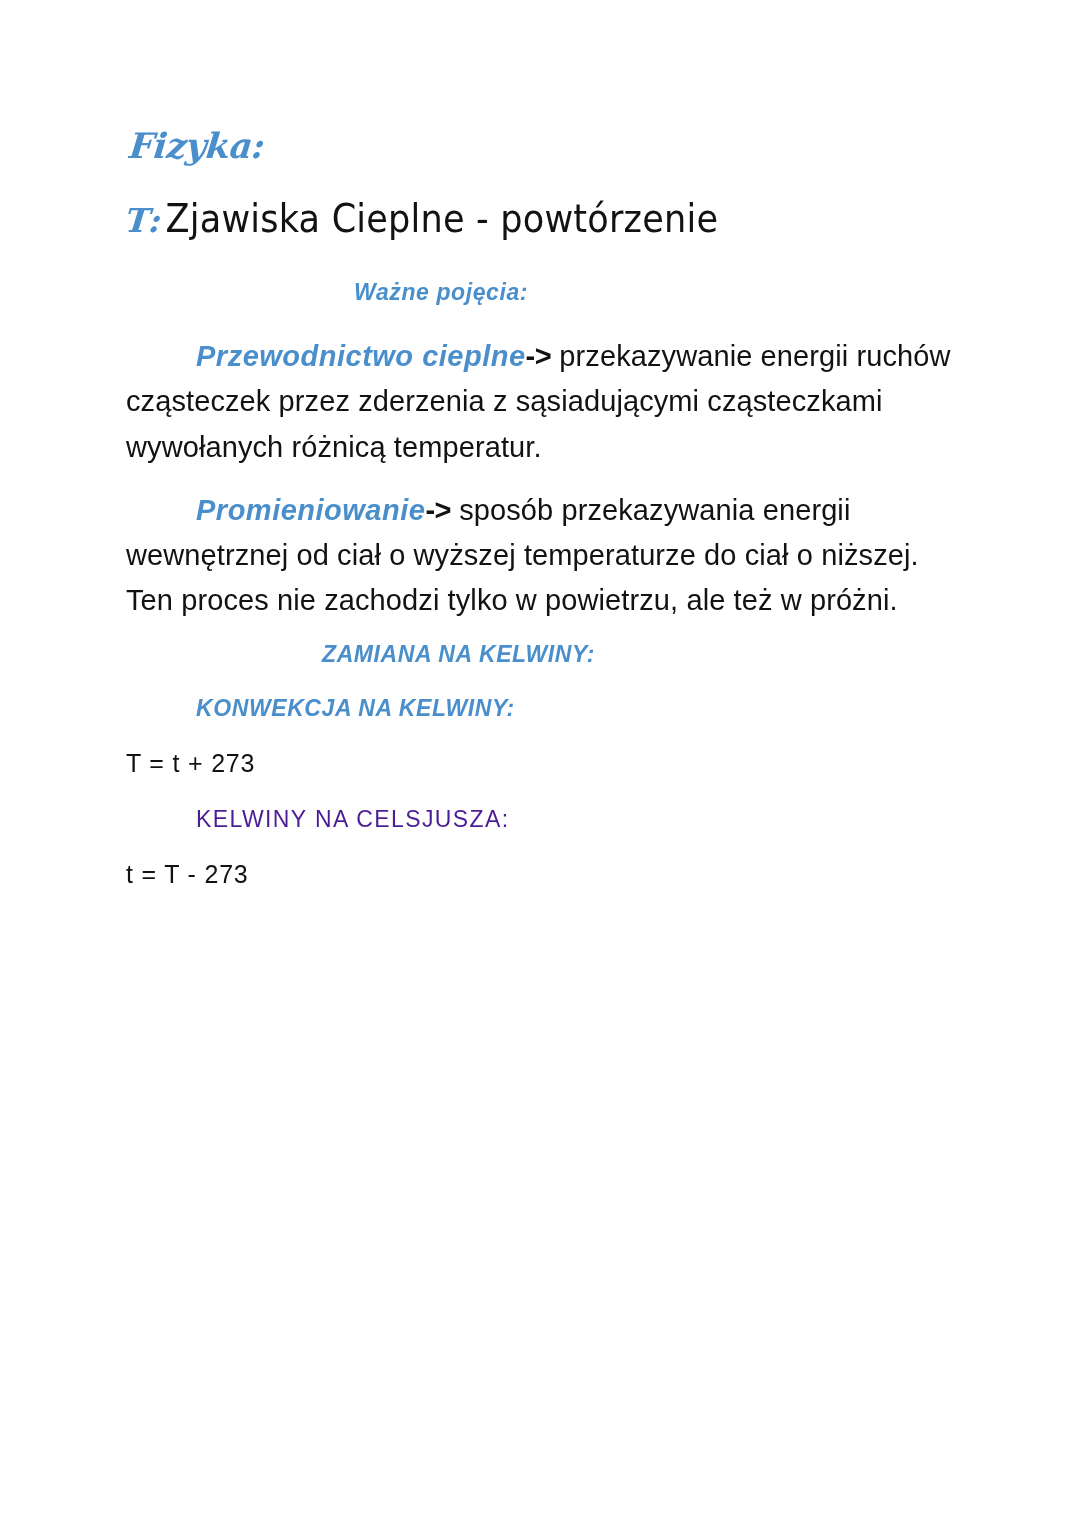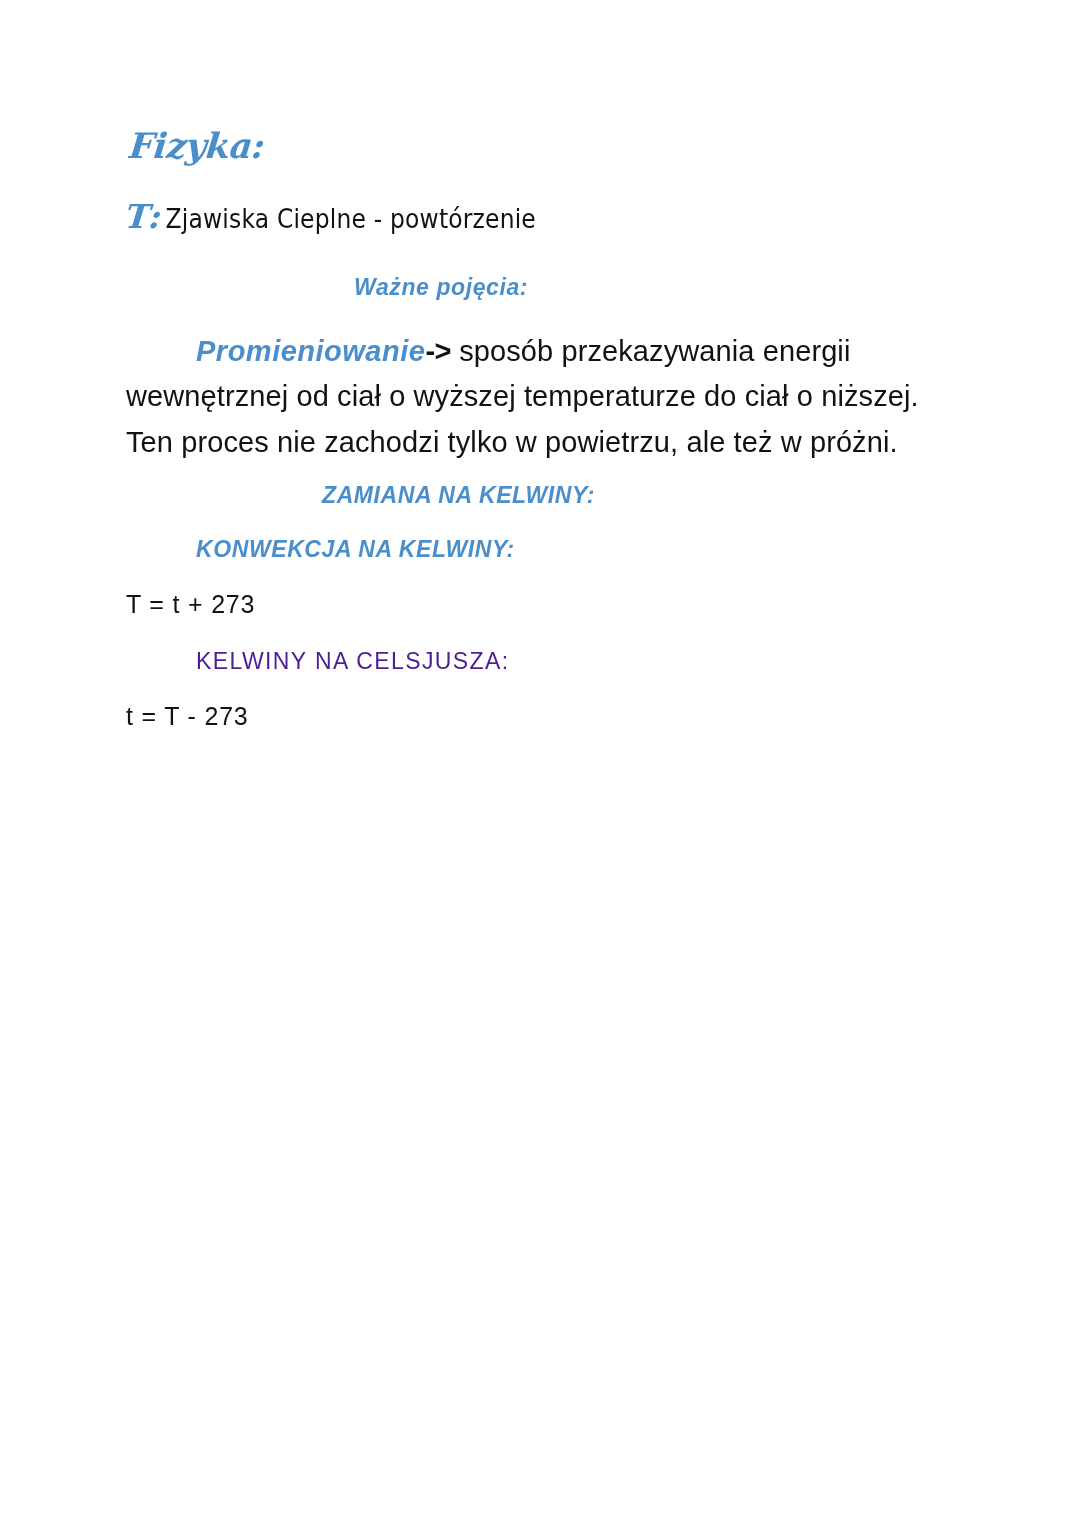--- a/index.html
+++ b/index.html
@@ -62,21 +62,21 @@
     color: #4A8FCB;
     font-size: 33px;
     display: inline-block;
     transform: skewX(-6deg);
     margin-right: 4px;
   }
   .topic-text {
     font-family: "DejaVu Sans Condensed", "Liberation Sans Narrow", "Liberation Sans", sans-serif;
     font-weight: normal;
     color: #121212;
-    font-size: 26px;
+    font-size: 39px;
     letter-spacing: 0.2px;
   }
 
   
   .section-heading {
     font-family: "Liberation Sans Narrow", "Liberation Sans", sans-serif;
     font-weight: bold;
     font-style: italic;
     color: #4A8FCB;
     font-size: 23px;
@@ -146,20 +146,23 @@
 
     <div class="subject">Fizyka:</div>
 
     <div class="topic-line">
       <span class="topic-prefix">T:</span><span class="topic-text">Zjawiska Cieplne - powtórzenie</span>
     </div>
 
     <div class="section-heading heading-center">Ważne pojęcia:</div>
 
 
+    <p class="definition">
+      <span class="term">Przewodnictwo cieplne</span><span class="arrow">-&gt;</span> <span class="body-text">przekazywanie energii ruchów cząsteczek przez zderzenia z sąsiadującymi cząsteczkami wywołanych różnicą temperatur.</span>
+    </p>
 
 
     <p class="definition">
       <span class="term">Promieniowanie</span><span class="arrow">-&gt;</span> <span class="body-text">sposób przekazywania energii wewnętrznej od ciał o wyższej temperaturze do ciał o niższej. Ten proces nie zachodzi tylko w powietrzu, ale też w próżni.</span>
     </p>
 
     <div class="conversion-block">
 
       <div class="section-heading heading-indent-196">ZAMIANA NA KELWINY:</div>
 

